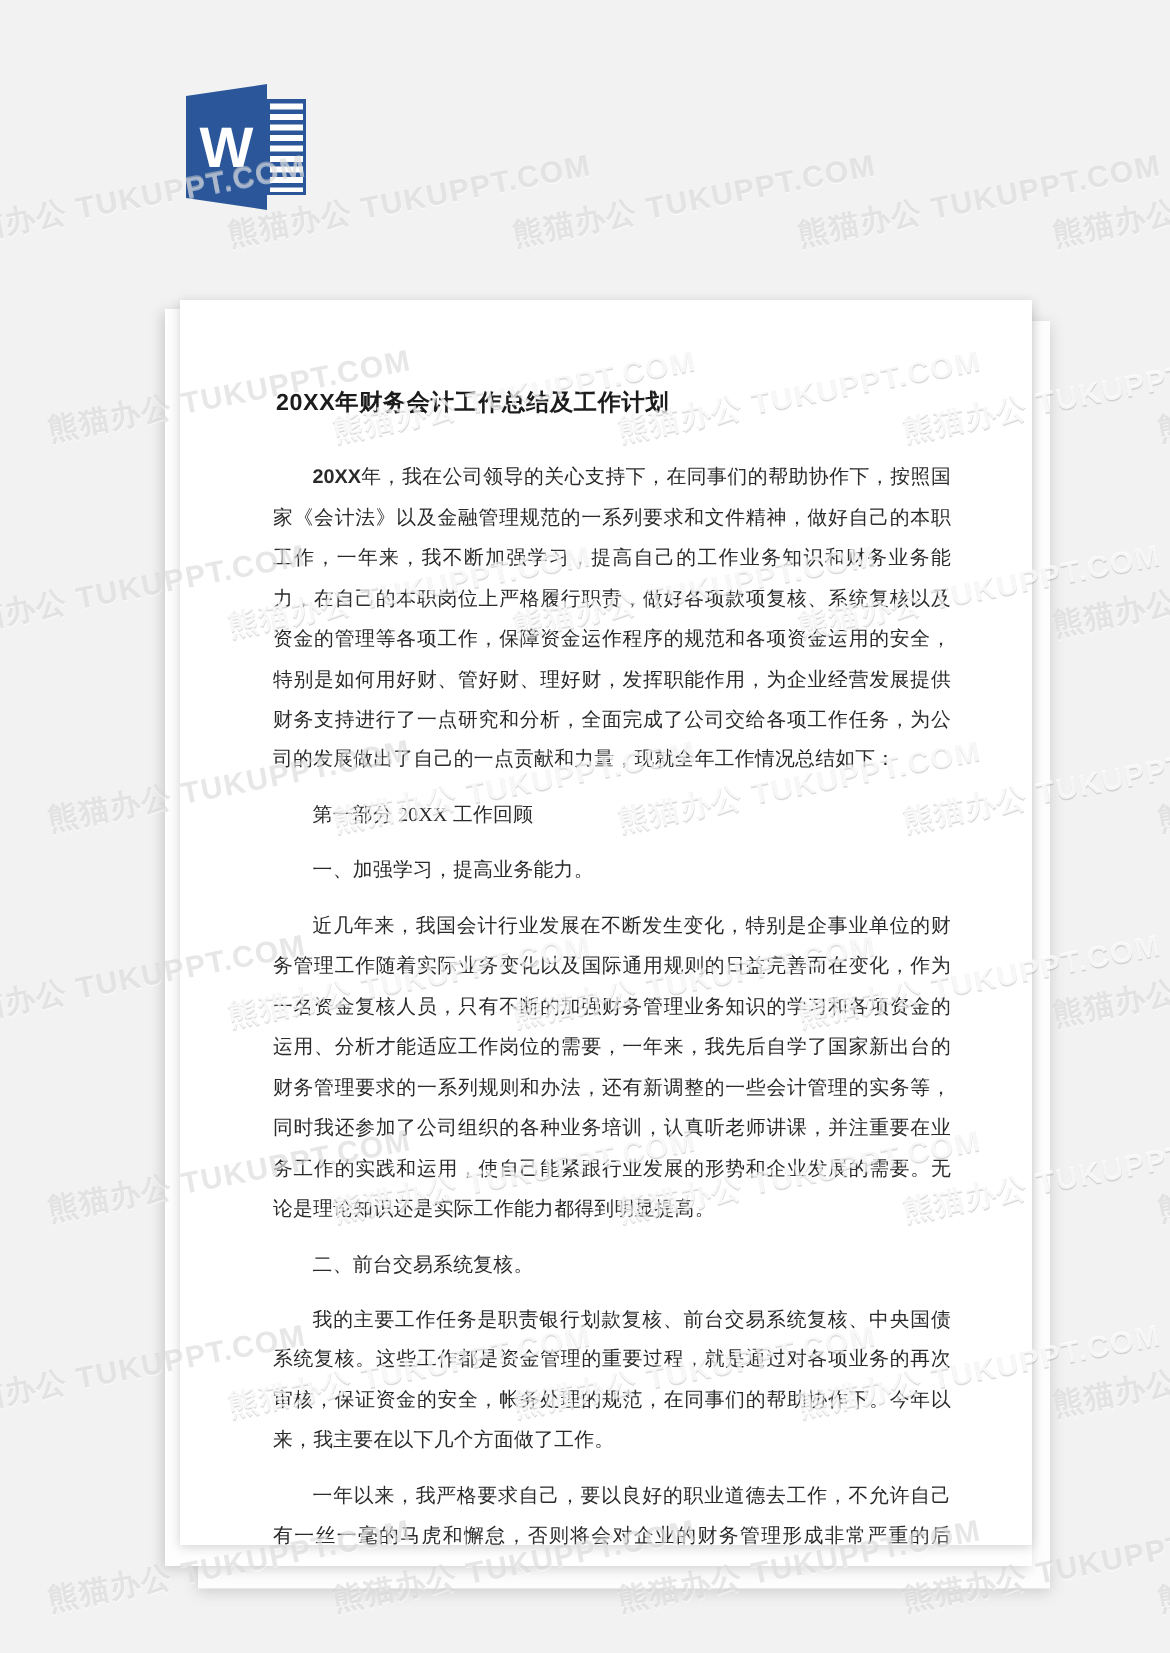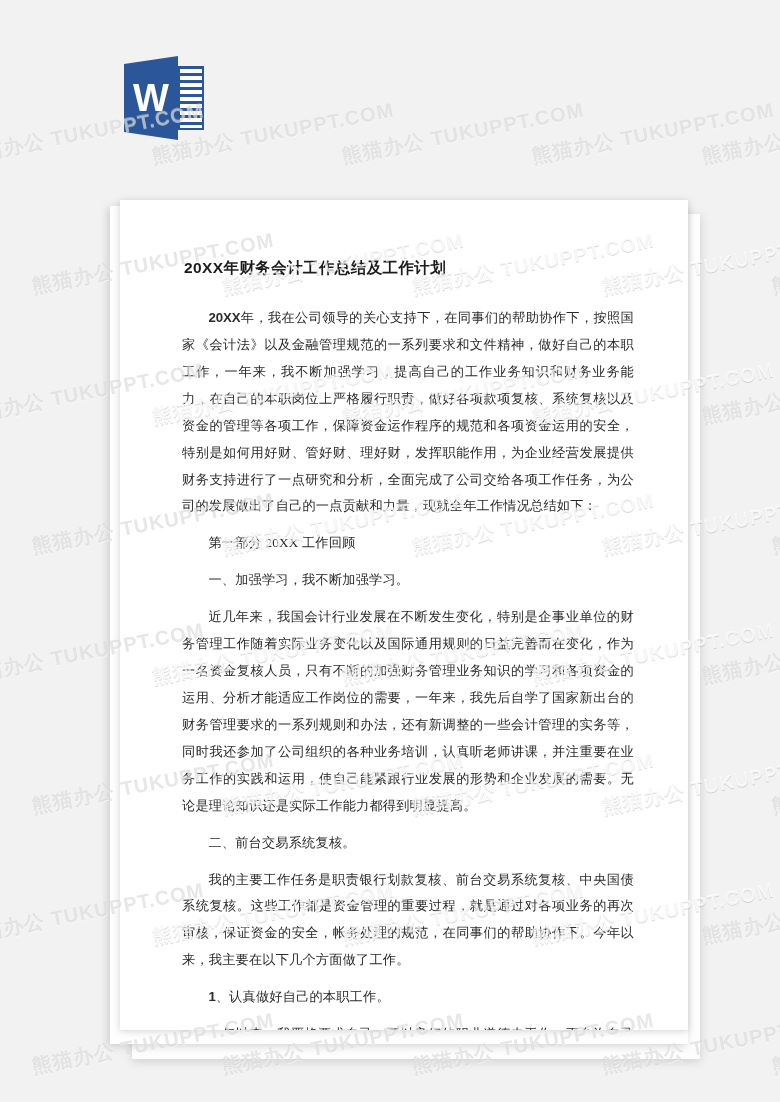--- a/index.html
+++ b/index.html
@@ -207,25 +207,24 @@
   <div class="sheet sheet-back1"></div>
 
   <div class="sheet sheet-front">
     <div class="page-body">
       <div class="page-heading">
         <span class="lat">20XX</span><span>年财务会计工作总结及工作计划</span>
       </div>
       <div id="paras">
           <p class="para "><span class="lat">20XX</span><span>年，我在公司领导的关心支持下，在同事们的帮助协作下，按照国家《会计法》以及金融管理规范的一系列要求和文件精神，做好自己的本职工作，一年来，我不断加强学习，提高自己的工作业务知识和财务业务能力，在自己的本职岗位上严格履行职责，做好各项款项复核、系统复核以及资金的管理等各项工作，保障资金运作程序的规范和各项资金运用的安全，特别是如何用好财、管好财、理好财，发挥职能作用，为企业经营发展提供财务支持进行了一点研究和分析，全面完成了公司交给各项工作任务，为公司的发展做出了自己的一点贡献和力量，现就全年工作情况总结如下：</span></p>
           <p class="para sub"><span>第一部分 20XX 工作回顾</span></p>
-          <p class="para sub"><span>一、加强学习，我不断加强学习。</span></p>
+          <p class="para sub"><span>一、加强学习，提高业务能力。</span></p>
           <p class="para "><span>近几年来，我国会计行业发展在不断发生变化，特别是企事业单位的财务管理工作随着实际业务变化以及国际通用规则的日益完善而在变化，作为一名资金复核人员，只有不断的加强财务管理业务知识的学习和各项资金的运用、分析才能适应工作岗位的需要，一年来，我先后自学了国家新出台的财务管理要求的一系列规则和办法，还有新调整的一些会计管理的实务等，同时我还参加了公司组织的各种业务培训，认真听老师讲课，并注重要在业务工作的实践和运用，使自己能紧跟行业发展的形势和企业发展的需要。无论是理论知识还是实际工作能力都得到明显提高。</span></p>
           <p class="para sub"><span>二、前台交易系统复核。</span></p>
           <p class="para "><span>我的主要工作任务是职责银行划款复核、前台交易系统复核、中央国债系统复核。这些工作都是资金管理的重要过程，就是通过对各项业务的再次审核，保证资金的安全，帐务处理的规范，在同事们的帮助协作下。今年以来，我主要在以下几个方面做了工作。</span></p>
-          <p class="para sub"><span class="lat">1</span><span>、认真做好自己的本职工作。</span></p>
           <p class="para "><span>一年以来，我严格要求自己，要以良好的职业道德去工作，不允许自己有一丝一毫的马虎和懈怠，否则将会对企业的财务管理形成非常严重的后果，我按照自己的工作职责范围，每天我对各项银行划款复核、前台交易系统复核以及中央国债系统复核工作进行认真严格的复核，每一笔业务，每一项资金的流动及确认都是在反复的核对之后进行的，凡是不符合要求的帐务处理及业务回购、债券买卖、收款付款等业务一律不予确认，严格把关，发挥好职能作用，力保企业的资金管理的安全性，今年以来，我在自己的工作岗位共检查复核业</span></p>
         </div>
     </div>
   </div>
 </div>
 
 <div class="watermark-layer" id="wmlayer">
     <div class="wm dark" style="left: -40px; top: 120px;">熊猫办公 TUKUPPT.COM</div>
     <div class="wm dark" style="left: 150px; top: 120px;">熊猫办公 TUKUPPT.COM</div>
     <div class="wm dark" style="left: 340px; top: 120px;">熊猫办公 TUKUPPT.COM</div>

